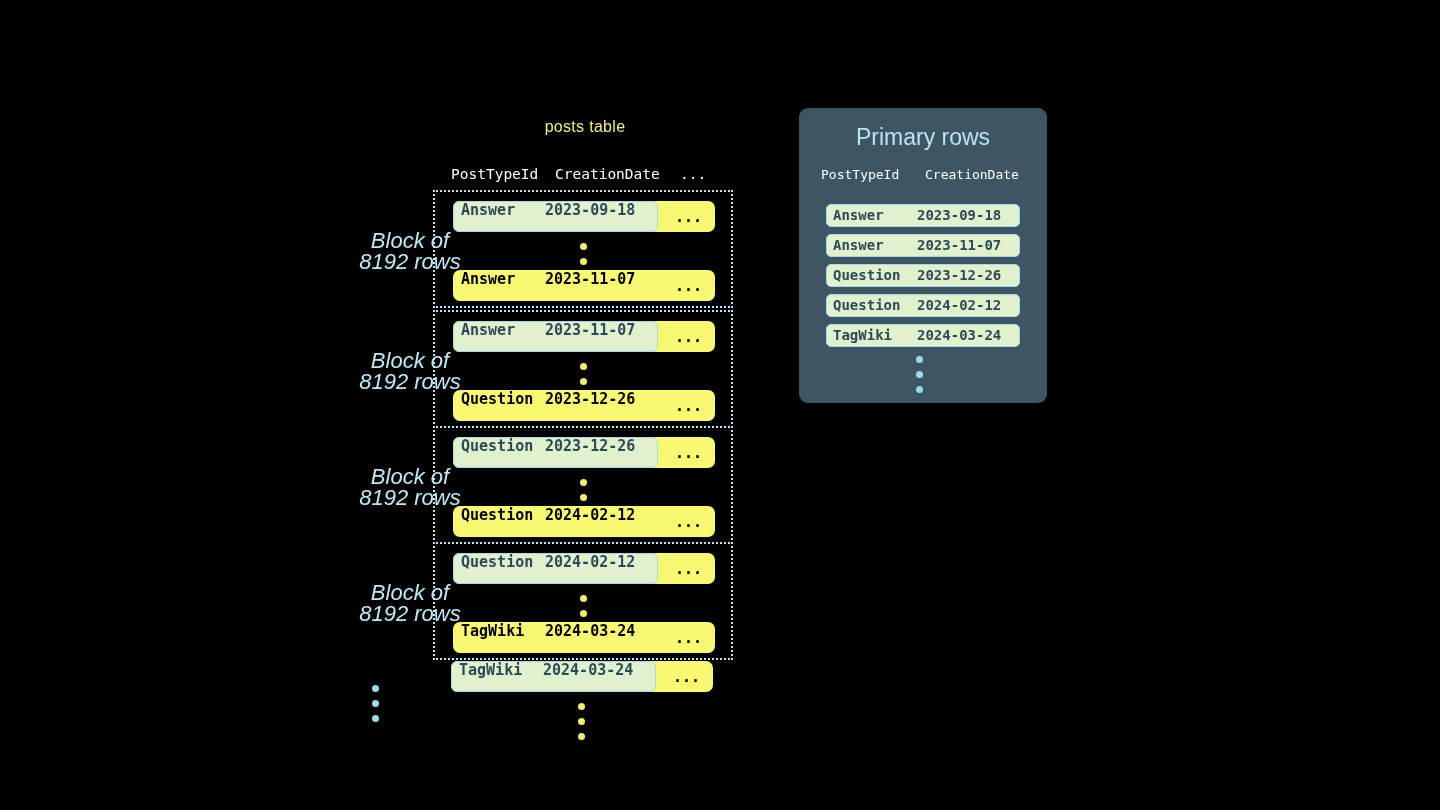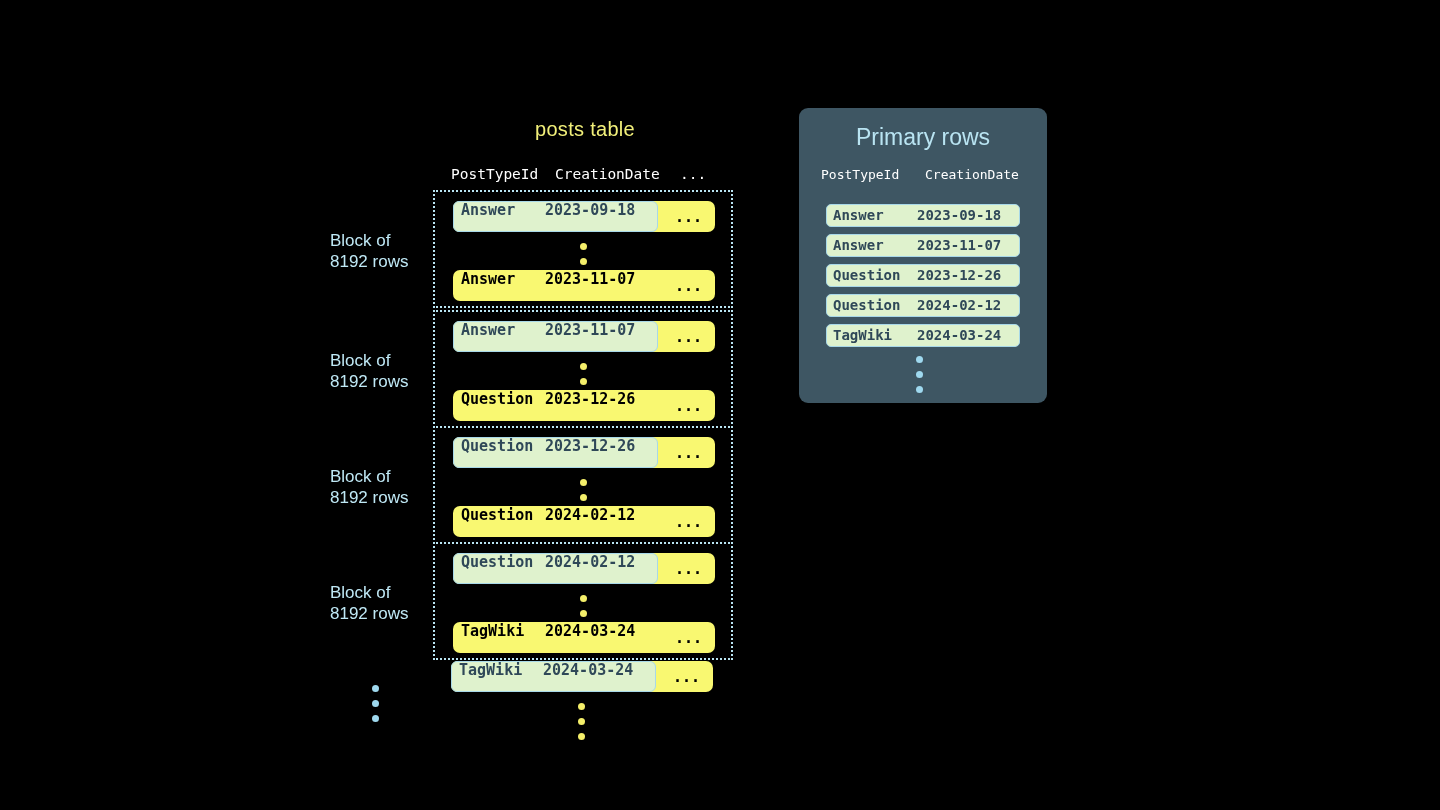--- a/index.html
+++ b/index.html
@@ -22,21 +22,21 @@
     top: 118px;
     width: 410px;
   }
   #posts-title {
     position: absolute;
     left: 103px;
     top: 0px;
     width: 304px;
     text-align: center;
     color: #f2f07a;
-    font-size: 20px;
+    font-size: 16px;
     letter-spacing: 0.3px;
   }
   #posts-header {
     position: absolute;
     left: 103px;
     top: 48px;
     width: 304px;
     height: 20px;
     font-family: "DejaVu Sans Mono", monospace;
     font-size: 14.5px;
@@ -52,23 +52,25 @@
     left: 103px;
     width: 300px;
     border: 2px dotted #b9e4f2;
     box-sizing: border-box;
   }
   
   .block-caption {
     position: absolute;
     left: -105px;
     width: 160px;
+    text-align: center;
     color: #bfe8f5;
-    font-size: 17px;
+    font-size: 22px;
     line-height: 21px;
+    font-style: italic;
   }
 
   
   .row {
     position: absolute;
     left: 18px;
     width: 262px;
     height: 31px;
     background: #f9f871;
     border-radius: 7px;

